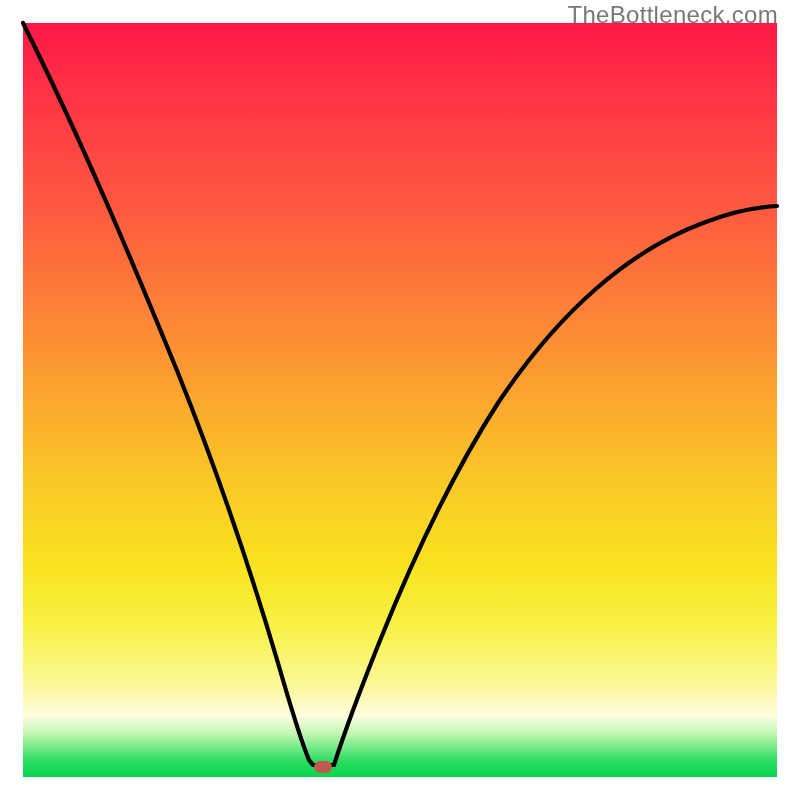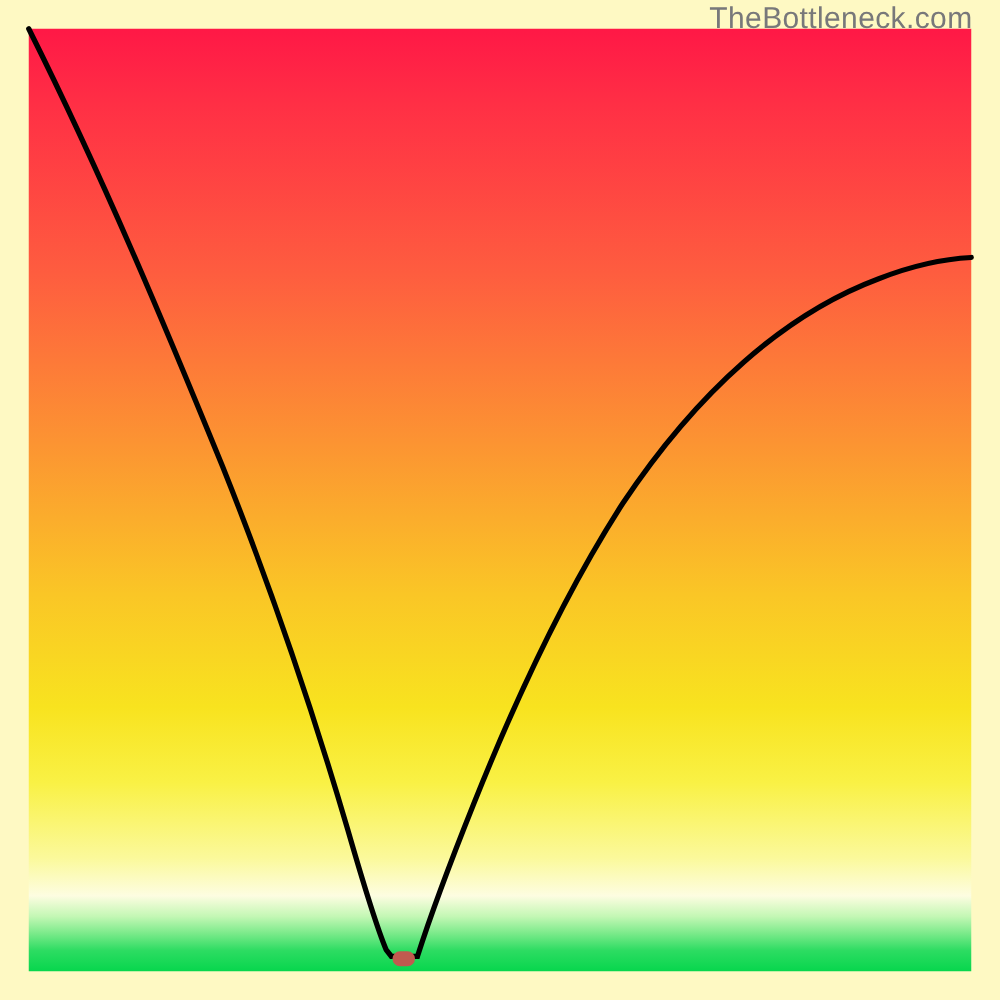--- a/index.html
+++ b/index.html
@@ -7,21 +7,21 @@
     padding: 0;
     width: 800px;
     height: 800px;
     background: #000;
     overflow: hidden;
     font-family: Arial, Helvetica, sans-serif;
   }
   .frame {
     position: absolute;
     inset: 0;
-    background: #fef9c3;
+    background: #ffffff;
   }
   .plot {
     position: absolute;
     left: 23px;
     top: 23px;
     width: 754px;
     height: 754px;
     
     background: linear-gradient(
       to bottom,

